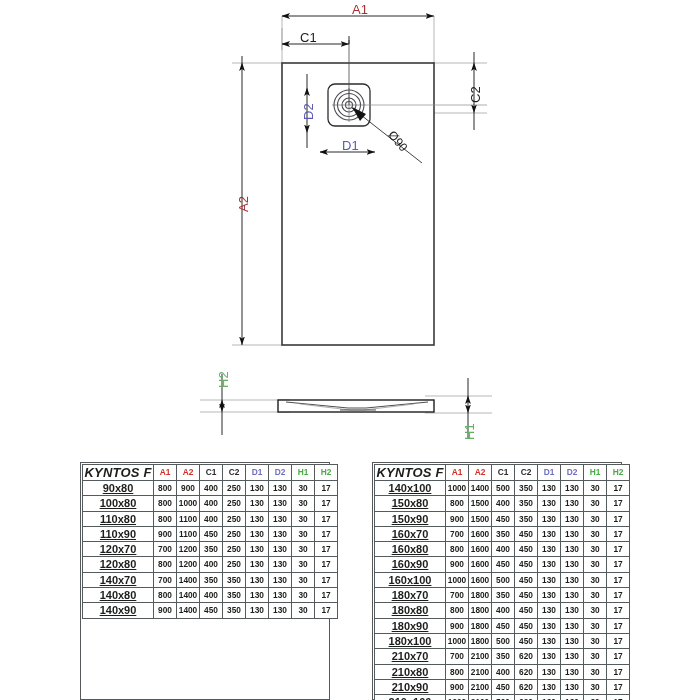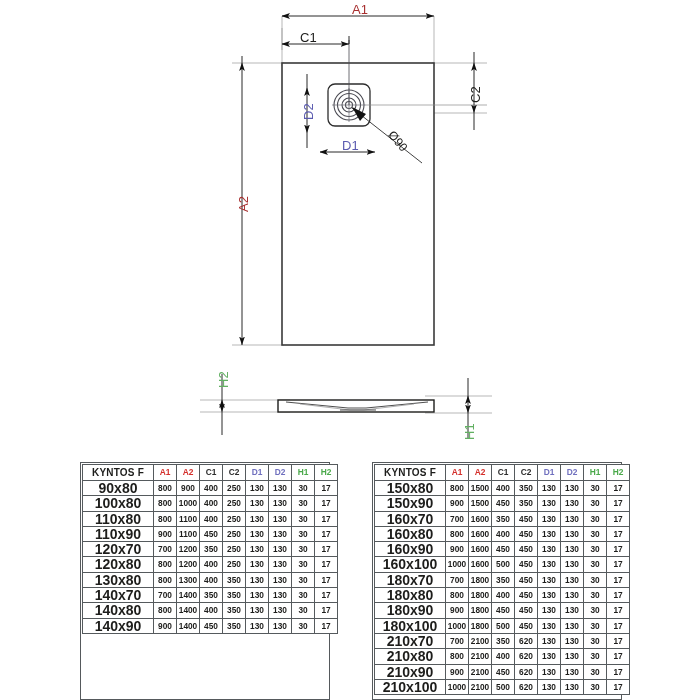--- a/index.html
+++ b/index.html
@@ -51,22 +51,22 @@
     overflow: hidden;
   }
   .spec-table th {
     font-size: 8.4px;
     height: 15px;
     line-height: 15px;
   }
   .col-model { width: 70px; }
   .col-num   { width: 22px; }
 
-  th.model { font-size: 10px; color: #1d1d1b; letter-spacing: .2px; }
-  td.model { font-size: 14px; }
+  th.model { font-size: 13px; color: #1d1d1b; letter-spacing: .2px; font-style: italic; }
+  td.model { font-size: 11px; text-decoration: underline; }
   th.a { color: #d42e2a; }
   th.c { color: #2b2b2b; }
   th.d { color: #6f6fbe; }
   th.h { color: #4aa94a; }
 
   .tbl-outer {
     position: absolute;
     border: 1.6px solid #55595c;
     box-sizing: border-box;
   }
@@ -284,31 +284,20 @@
           <td class="col-num">800</td>
           <td class="col-num">1200</td>
           <td class="col-num">400</td>
           <td class="col-num">250</td>
           <td class="col-num">130</td>
           <td class="col-num">130</td>
           <td class="col-num">30</td>
           <td class="col-num">17</td>
         </tr>
         <tr>
-          <td class="model col-model">130x80</td>
-          <td class="col-num">800</td>
-          <td class="col-num">1300</td>
-          <td class="col-num">400</td>
-          <td class="col-num">350</td>
-          <td class="col-num">130</td>
-          <td class="col-num">130</td>
-          <td class="col-num">30</td>
-          <td class="col-num">17</td>
-        </tr>
-        <tr>
           <td class="model col-model">140x70</td>
           <td class="col-num">700</td>
           <td class="col-num">1400</td>
           <td class="col-num">350</td>
           <td class="col-num">350</td>
           <td class="col-num">130</td>
           <td class="col-num">130</td>
           <td class="col-num">30</td>
           <td class="col-num">17</td>
         </tr>
@@ -346,20 +335,31 @@
           <th class="c col-num">C1</th>
           <th class="c col-num">C2</th>
           <th class="d col-num">D1</th>
           <th class="d col-num">D2</th>
           <th class="h col-num">H1</th>
           <th class="h col-num">H2</th>
         </tr>
       </thead>
     <tbody>
         <tr>
+          <td class="model col-model">140x100</td>
+          <td class="col-num">1000</td>
+          <td class="col-num">1400</td>
+          <td class="col-num">500</td>
+          <td class="col-num">350</td>
+          <td class="col-num">130</td>
+          <td class="col-num">130</td>
+          <td class="col-num">30</td>
+          <td class="col-num">17</td>
+        </tr>
+        <tr>
           <td class="model col-model">150x80</td>
           <td class="col-num">800</td>
           <td class="col-num">1500</td>
           <td class="col-num">400</td>
           <td class="col-num">350</td>
           <td class="col-num">130</td>
           <td class="col-num">130</td>
           <td class="col-num">30</td>
           <td class="col-num">17</td>
         </tr>

